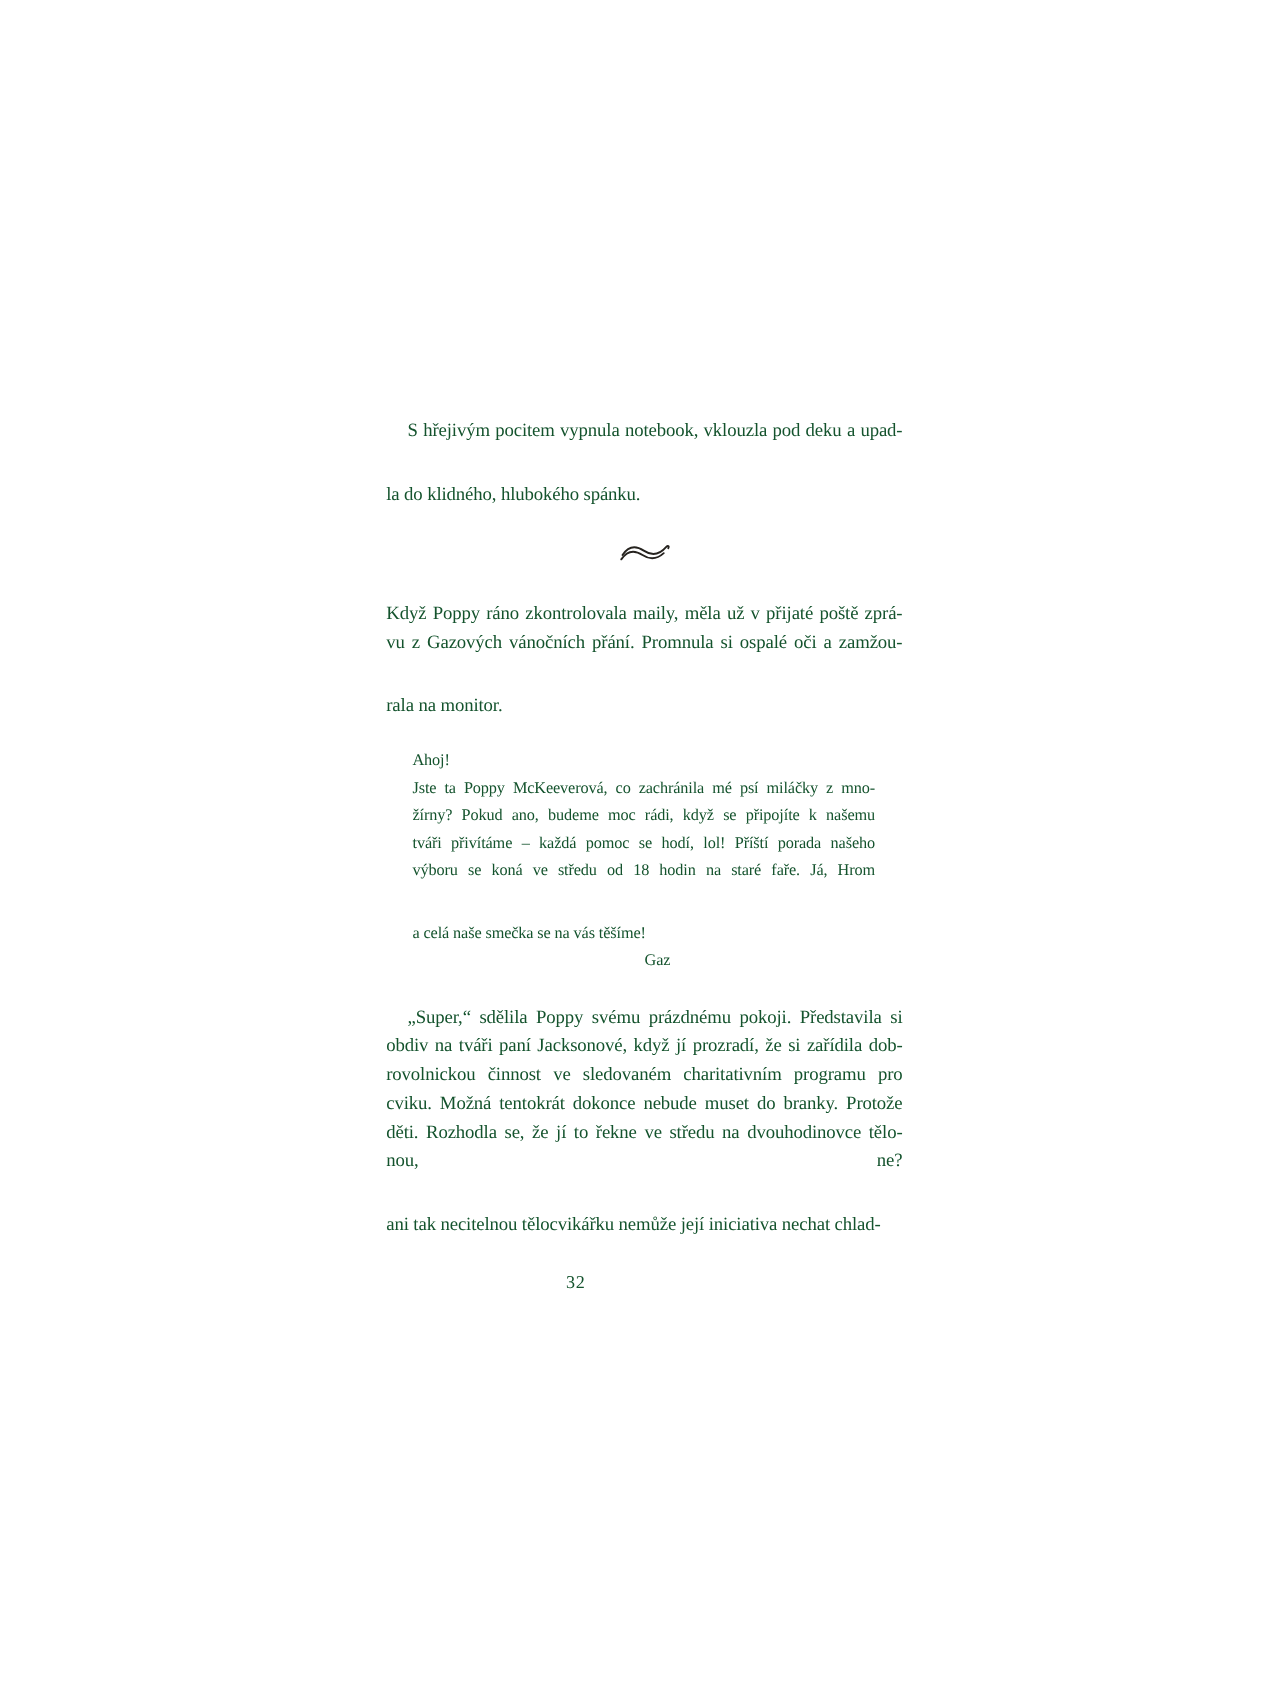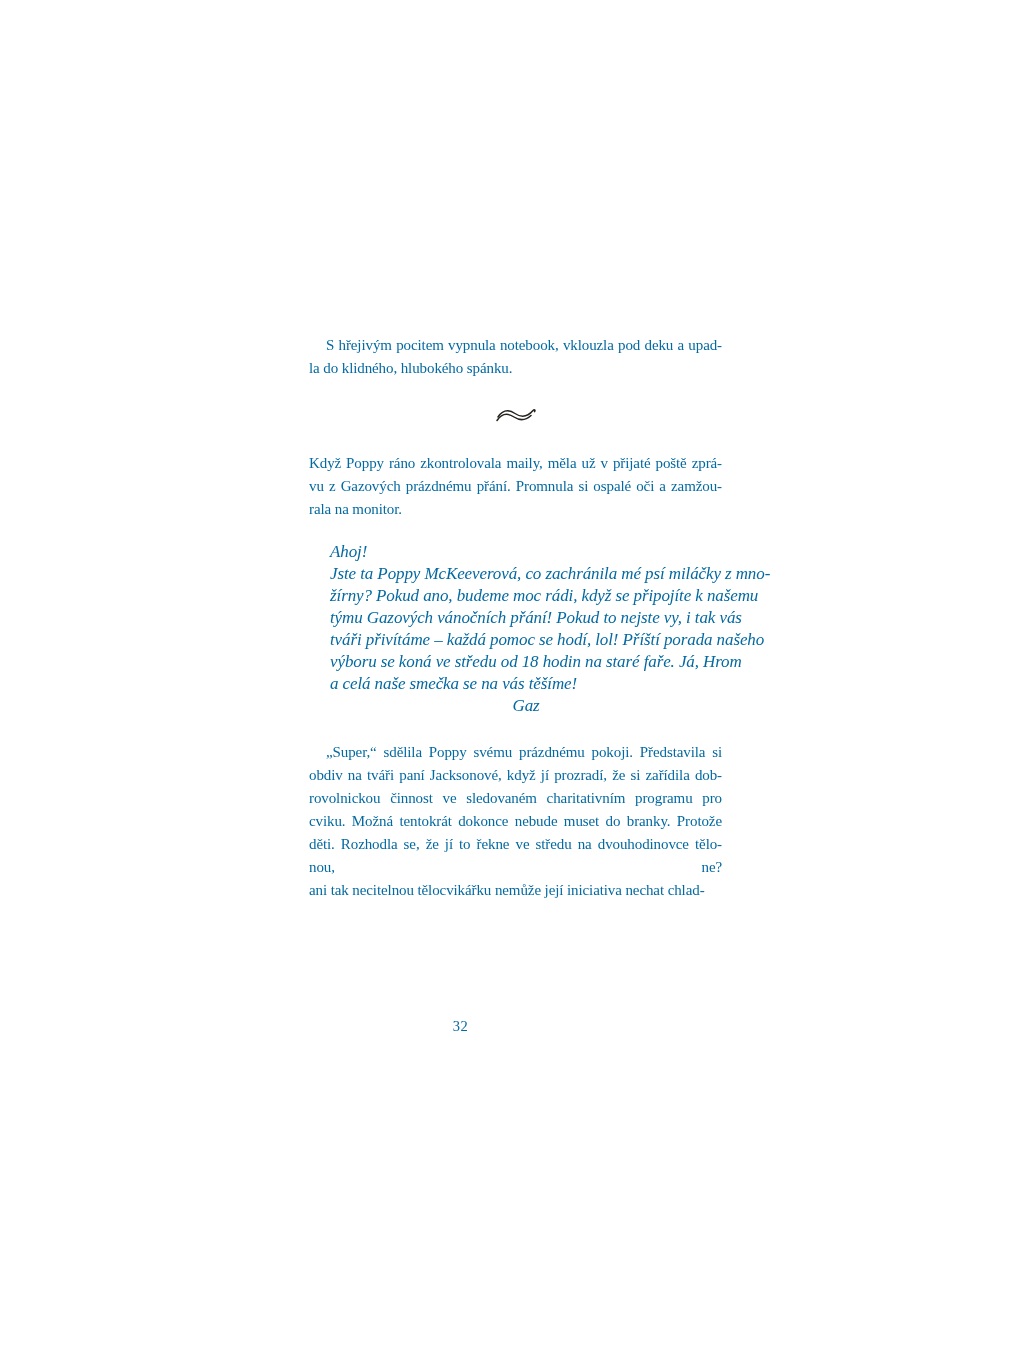--- a/index.html
+++ b/index.html
@@ -5,55 +5,55 @@
   html, body {
     margin: 0;
     padding: 0;
     background: #ffffff;
   }
   .page {
     position: relative;
     width: 1024px;
     height: 1365px;
     background: #ffffff;
-    color: #0369a1;
+    color: #14532d;
     font-family: "Liberation Serif", "DejaVu Serif", serif;
     overflow: hidden;
   }
   .text-column {
     position: absolute;
     left: 309px;
     top: 334px;
     width: 413px;
     font-size: 15px;
     line-height: 23px;
     letter-spacing: -0.1px;
   }
   .para { margin: 0; }
   .tline {
     text-align: justify;
     text-align-last: justify;
     white-space: nowrap;
   }
   [data-bind-lines] .tline:last-child {
     text-align-last: left;
+    margin-top: 28px;
   }
   .indent .tline:first-child {
     text-indent: 17px;
   }
   .ornament-row {
     margin: 22px 0 30px 0;
     height: 20px;
     text-align: center;
   }
   .ornament-row svg { display: inline-block; vertical-align: middle; }
   .email-block {
     margin: 20px 22px 0 21px;
-    font-style: italic;
-    font-size: 17px;
+    font-size: 13px;
     line-height: 22px;
   }
   .email-salutation { text-align: left; }
   .email-signature { text-indent: 22px; text-align: center; }
   .para-3 { margin-top: 24px; }
   .page-number {
     position: absolute;
     top: 1018px;
     left: 0;
     width: 921px;
@@ -77,30 +77,29 @@
       <span>
         <svg width="46" height="20" viewBox="0 0 46 20" aria-hidden="true">
           <path d="M5 12 C10 4.5 16 4.5 22 8.5 C28 12.5 34 12.5 40 5.5 C41.2 4.2 42.6 4.6 41.6 6.6" fill="none" stroke="#26231f" stroke-width="1.5" stroke-linecap="round"></path>
           <path d="M4 15.5 C9 8 15 8 21 12 C27 16 32.5 15.5 38 10.5" fill="none" stroke="#26231f" stroke-width="1.5" stroke-linecap="round"></path>
         </svg>
       </span>
     </div>
 
     <div class="para" data-bind-lines="content.paragraph_2.lines">
         <div class="tline">Když Poppy ráno zkontrolovala maily, měla už v přijaté poště zprá-</div>
-        <div class="tline">vu z Gazových prázdnému přání. Promnula si ospalé oči a zamžou-</div>
+        <div class="tline">vu z Gazových vánočních přání. Promnula si ospalé oči a zamžou-</div>
         <div class="tline">rala na monitor.</div>
       </div>
 
     <div class="email-block">
       <div class="email-salutation" data-bind="content.email.salutation">Ahoj!</div>
       <div data-bind-lines="content.email.body_lines">
           <div class="tline">Jste ta Poppy McKeeverová, co zachránila mé psí miláčky z mno-</div>
           <div class="tline">žírny? Pokud ano, budeme moc rádi, když se připojíte k našemu</div>
-          <div class="tline">týmu Gazových vánočních přání! Pokud to nejste vy, i tak vás</div>
           <div class="tline">tváři přivítáme – každá pomoc se hodí, lol! Příští porada našeho</div>
           <div class="tline">výboru se koná ve středu od 18 hodin na staré faře. Já, Hrom</div>
           <div class="tline">a celá naše smečka se na vás těšíme!</div>
         </div>
       <div class="email-signature" data-bind="content.email.signature">Gaz</div>
     </div>
 
     <div class="para indent para-3" data-bind-lines="content.paragraph_3.lines">
         <div class="tline">„Super,“ sdělila Poppy svému prázdnému pokoji. Představila si</div>
         <div class="tline">obdiv na tváři paní Jacksonové, když jí prozradí, že si zařídila dob-</div>

